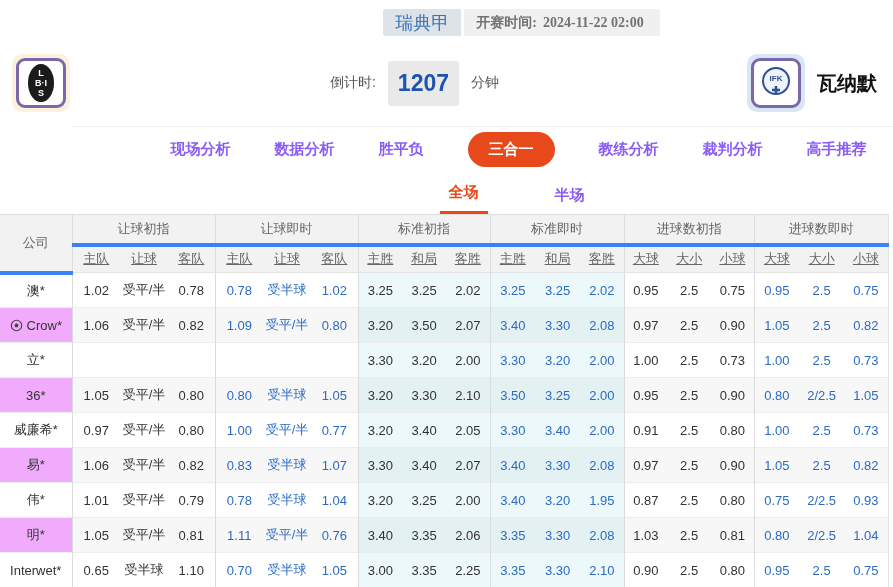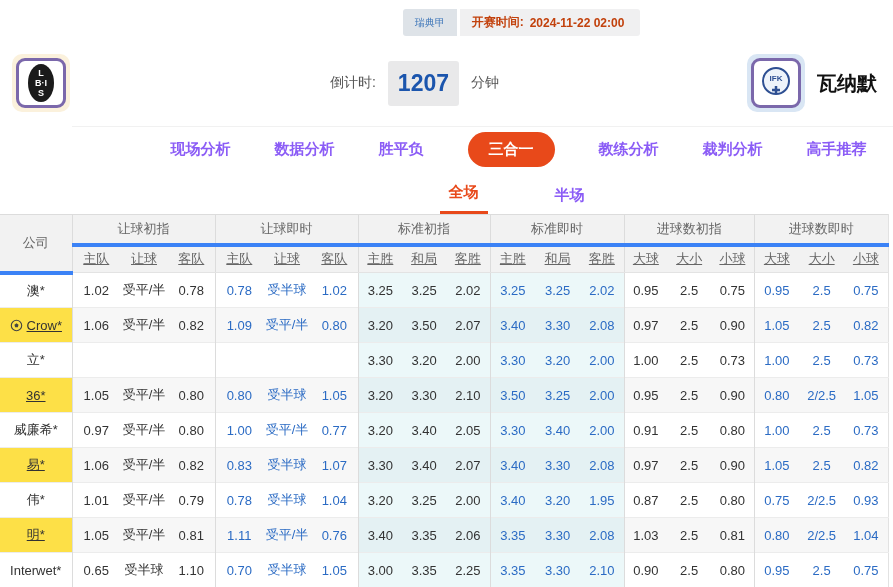--- a/index.html
+++ b/index.html
@@ -4,22 +4,22 @@
 <style>
   * { box-sizing: border-box; }
   html,body { margin:0; padding:0; }
   body {
     width:893px; height:587px; overflow:hidden; background:#fff;
     font-family:"Liberation Sans","DejaVu Sans",sans-serif; color:#333;
   }
 
   
   .topbar { margin-top:9px; height:27px; display:flex; justify-content:center; align-items:stretch; transform:translateX(75px); gap:3px; }
-  .league-chip { background:#dee3e8; color:#3b74b8; font-size:10px; padding:4px 12px; border-radius:3px 0 0 3px; display:flex; align-items:center; }
-  .time-chip { background:#f0f0f1; color:#c2410c; font-size:12px; font-weight:bold; padding:4px 16px 4px 12px; border-radius:0 3px 3px 0; display:flex; align-items:center; gap:6px; }
+  .league-chip { background:#dee3e8; color:#3b74b8; font-size:18px; padding:4px 12px; border-radius:3px 0 0 3px; display:flex; align-items:center; }
+  .time-chip { background:#f0f0f1; color:#737373; font-size:14px; font-weight:bold; padding:4px 16px 4px 12px; border-radius:0 3px 3px 0; display:flex; align-items:center; gap:6px;font-family:Liberation Serif, serif; }
 
   
   .teams { display:flex; align-items:center; height:82px; margin-top:6px; padding:0 12px; }
   .home-name { margin-left:64px; width:154px; font-size:20px; font-weight:bold; color:#111; white-space:nowrap; }
   .team-logo { width:58px; height:58px; border-radius:10px; display:flex; align-items:center; justify-content:center; flex:0 0 auto; }
   .team-logo.home { background:#fbf1dc; }
   .team-logo.away { background:#d9e6f4; }
   .logo-inner { width:50px; height:50px; background:#fff; border:3px solid #7b68ab; border-radius:9px; display:flex; align-items:center; justify-content:center; }
   .countdown { flex:1; text-align:center; transform:translateX(6px); font-size:14px; color:#555; }
   .countdown .cd-value { display:inline-block; background:#e9e9ea; color:#1b55ad; font-size:23px; font-weight:bold; padding:9px 10px; border-radius:3px; margin:0 8px; vertical-align:middle; }
@@ -43,21 +43,21 @@
   tr.hsub th { height:28px; border-bottom:1px solid #e3e3e3;text-decoration:underline; }
   th.company-h { border-right:1px solid #dcdcdc; }
   .gstart { border-left:1px solid #dcdcdc; }
   tbody tr { height:35px; border-bottom:1px solid #ececec; }
   tbody tr.even td { background:#f7f7f7; }
   td { font-size:13px; color:#333; }
   td.live { color:#2b6bc4; }
   td.cyan { background:#ecf8f9; }
   tr.even td.cyan { background:#e4f1f3; }
   td.company { border-right:1px solid #dcdcdc; background:#fff; }
-  tr.even td.company { background:#fde047;text-decoration:underline; }
+  tr.even td.company { background:#f0abfc; }
   .company-wrap { display:flex; align-items:center; justify-content:center; gap:4px; }
   .ball { width:13px; height:13px; display:inline-block; }
 </style>
 </head>
 <body>
 
 <div class="topbar">
   <span class="league-chip">瑞典甲</span>
   <span class="time-chip">
     <span>开赛时间:</span>

